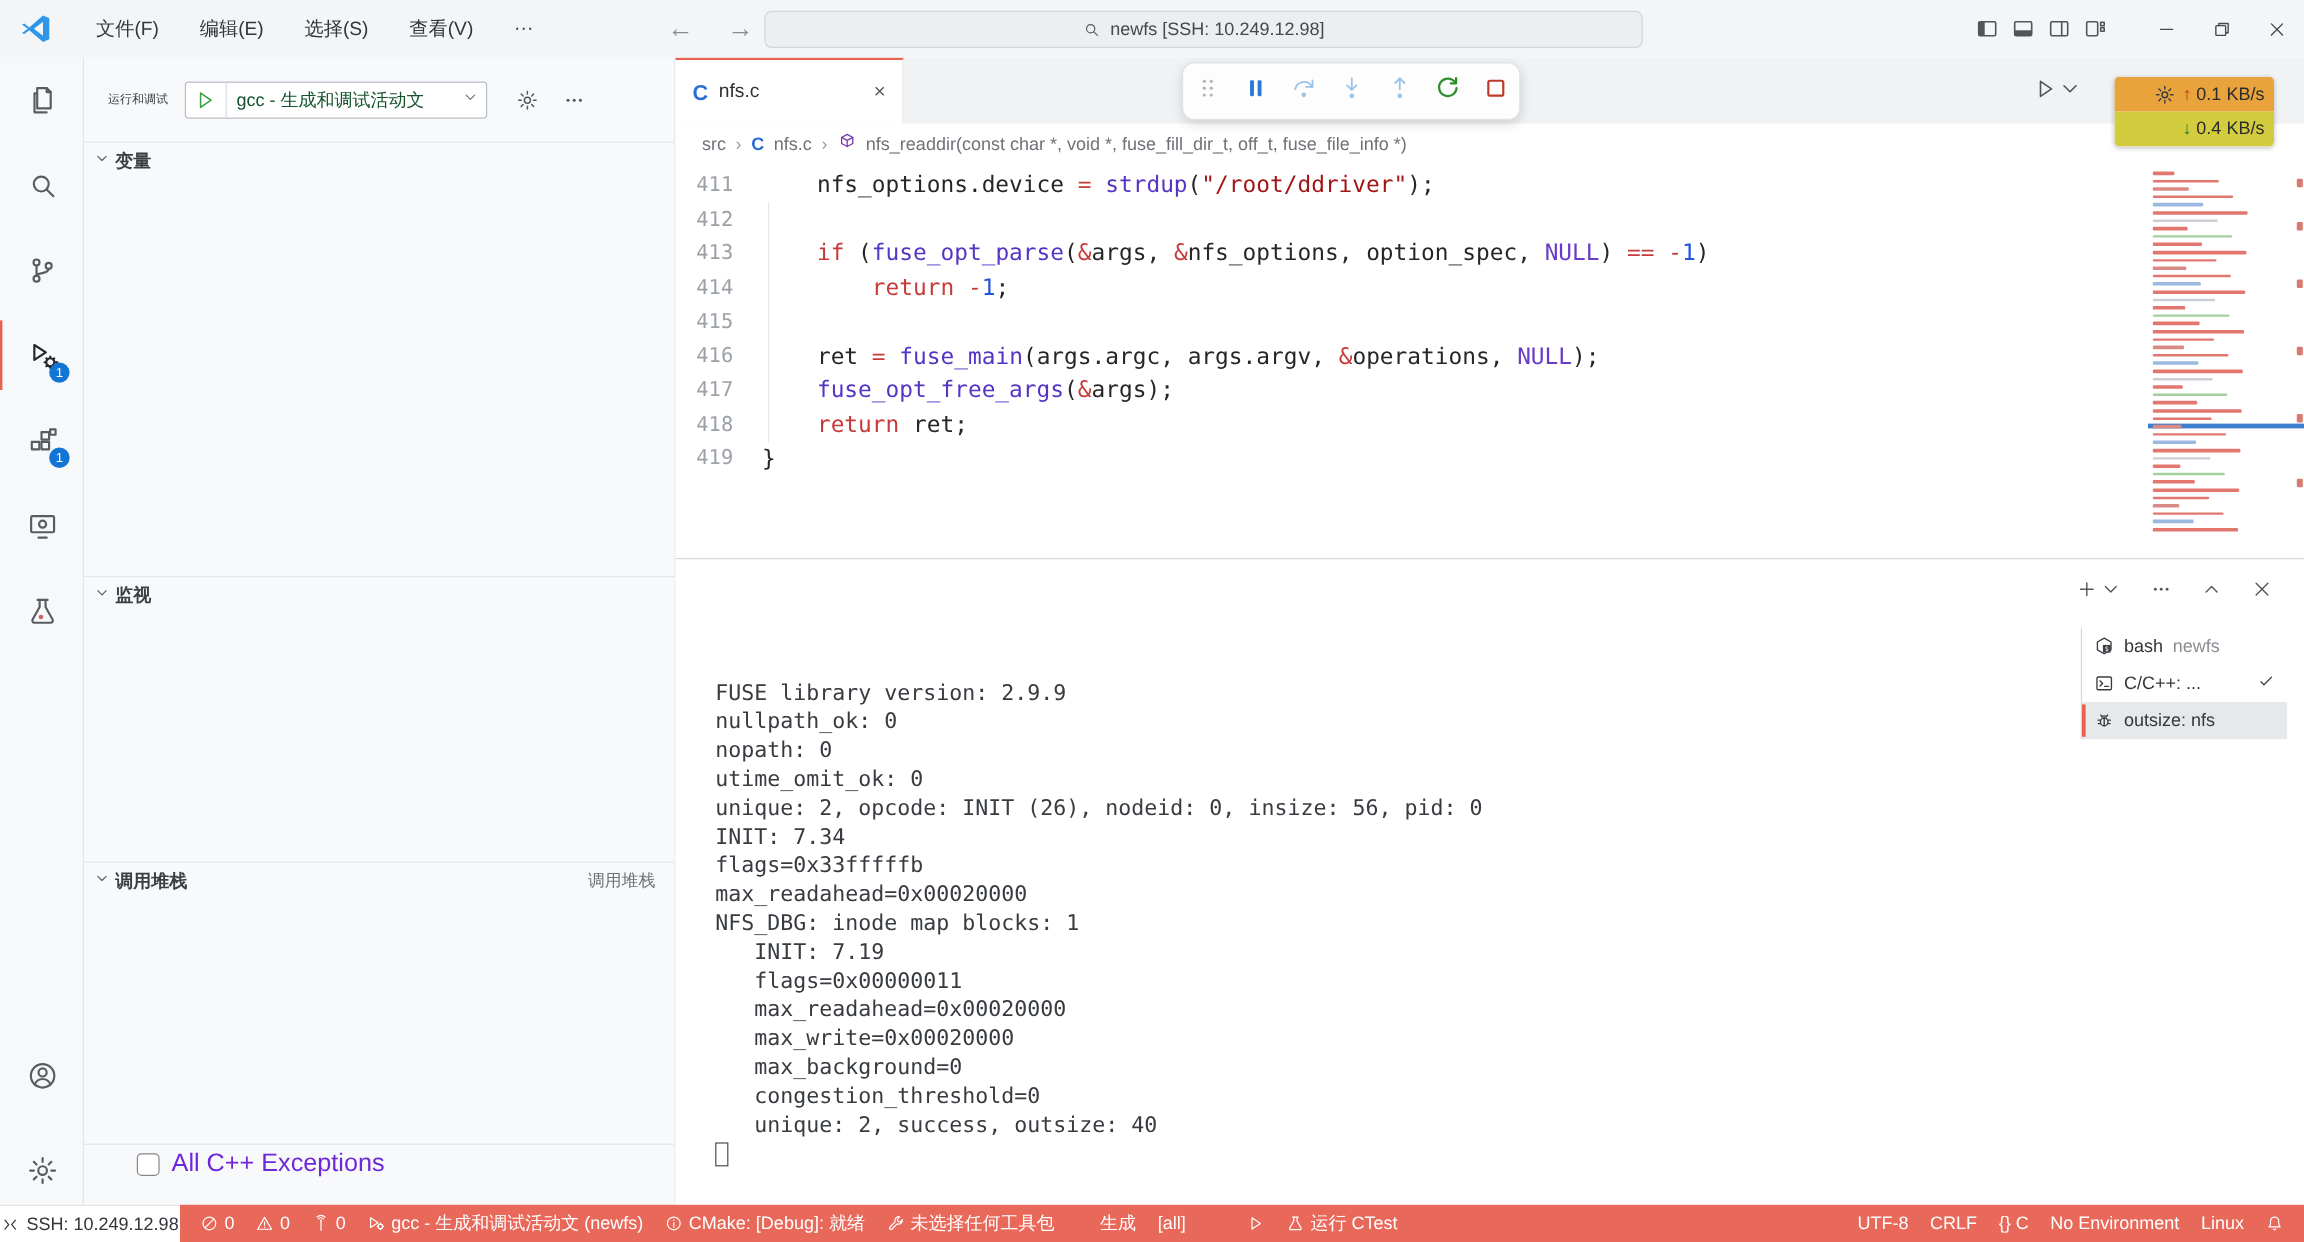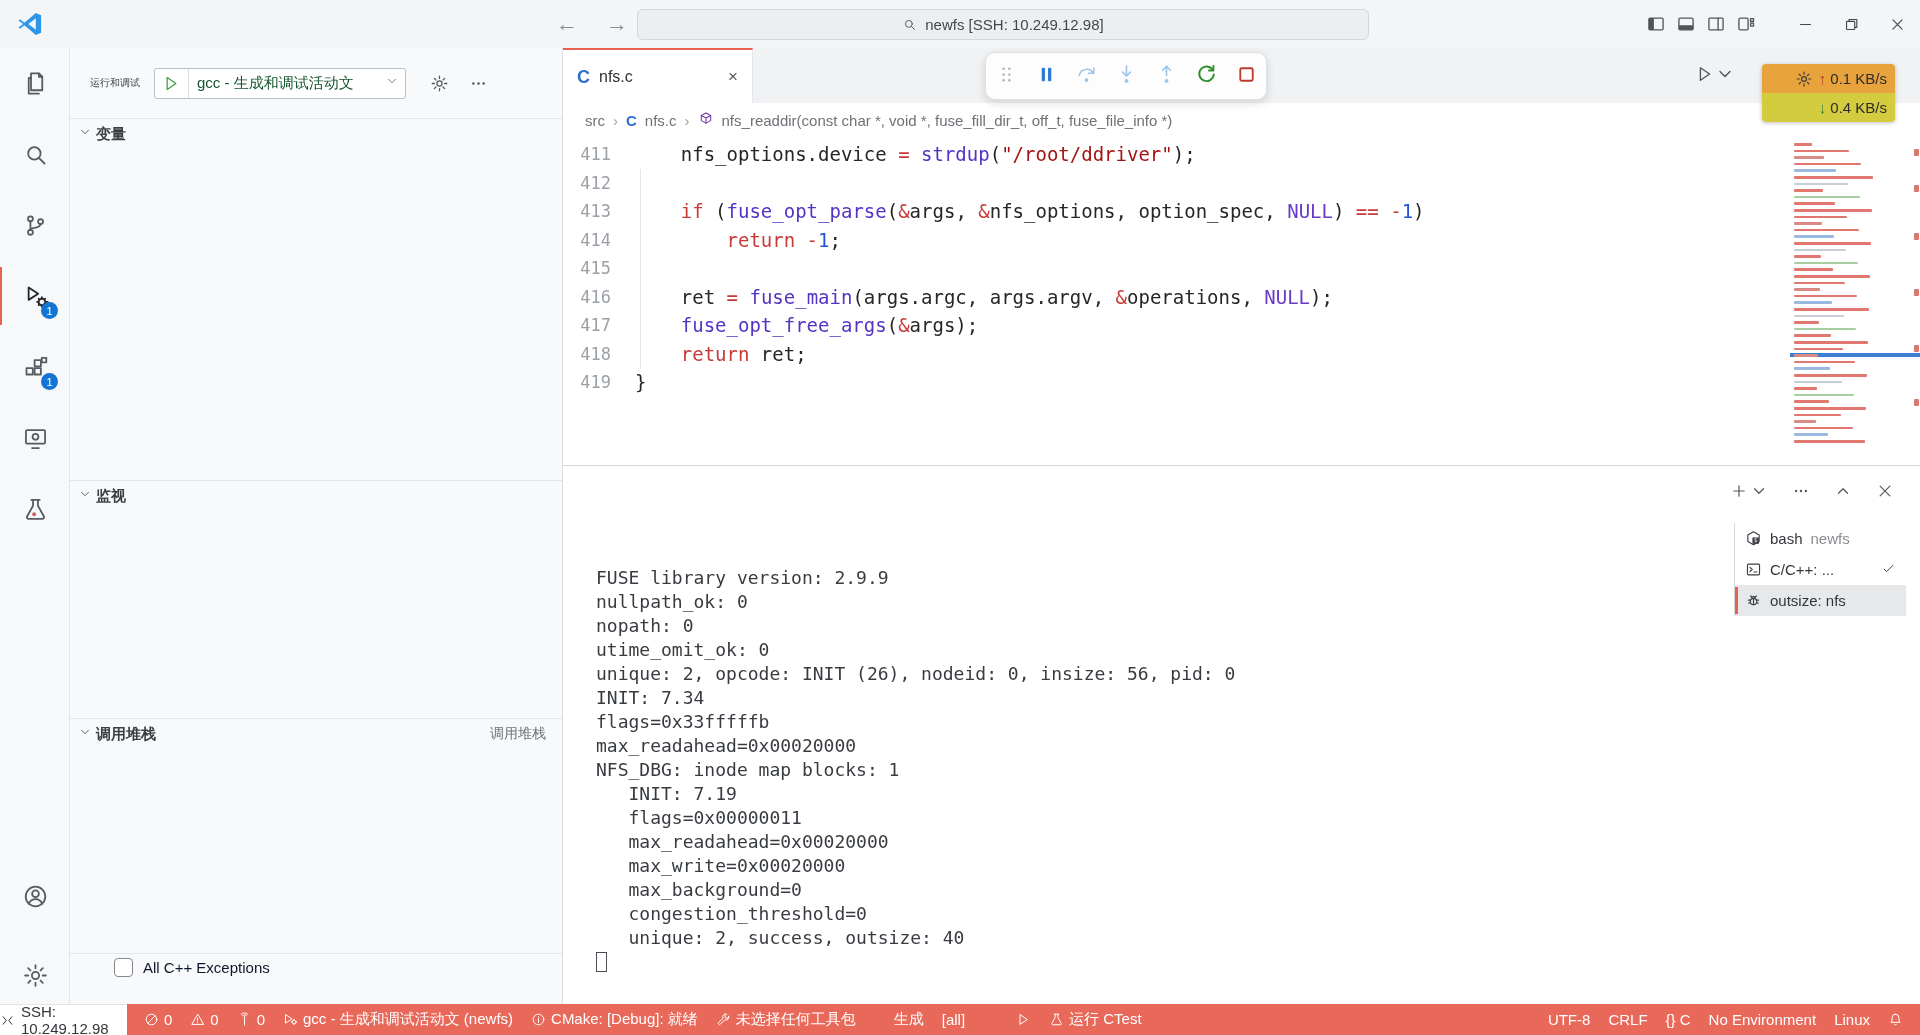--- a/index.html
+++ b/index.html
@@ -40,21 +40,21 @@
   .cfg-chev .ic{width:14px;height:14px}
   .sb-actions{display:flex;align-items:center;gap:20px;margin-left:24px;color:#54585c}
   .sb-actions .ic{width:19px;height:19px}
   .sec{position:absolute;left:0;width:100%;border-top:1px solid #e3e5e8;background:#f8f9fb}
   .sec-head{height:30px;display:flex;align-items:center;padding:0 16px 0 8px;gap:4px}
   .sec-head .chev{color:#55595e}.sec-head .chev .ic{width:14px;height:14px}
   .sec-label{font-weight:bold;font-size:15px;color:#3b3e42}
   .sec-right{margin-left:auto;font-weight:normal;font-size:14px;color:#6e7277}
   .bp-row{display:flex;align-items:center;gap:10px;padding:4px 0 0 44px}
   .checkbox{width:19px;height:19px;border:1px solid #84888d;border-radius:4px;background:#fff}
-  .bp-label{font-size:15px;color:#0f172a}
+  .bp-label{font-size:21px;color:#6d28d9}
   
   #main{position:absolute;left:563px;top:48px;width:1357px;height:956px;background:#fff}
   #tabbar{position:relative;height:55px;background:#f0f2f4;display:flex}
   .tab{position:relative;width:190px;height:55px;background:#fff;border-right:1px solid #e5e7ea;border-top:2.5px solid #e8604f;display:flex;align-items:center;padding:0 14px;gap:9px}
   .cicon{font-weight:bold;color:#2b6fd4;font-size:18px;line-height:1}
   .tab-label{font-size:16px;color:#2f3236}
   .tab-close{margin-left:auto;color:#55595e;font-size:17px}
   #dbg-toolbar{position:absolute;left:422px;top:4px;width:282px;height:48px;background:#fdfdfe;border:1px solid #dfe2e5;border-radius:10px;box-shadow:0 3px 10px rgba(0,0,0,.14);display:flex;align-items:center;justify-content:center;gap:17px;z-index:30}
   #dbg-toolbar .ic{width:23px;height:23px}
   .c-grip{color:#b2b6ba}.c-pause{color:#2b7bd6}.c-dis{color:#9cc3e8}.c-restart{color:#2f8f2f}.c-stop{color:#bb3a2b}
@@ -90,36 +90,43 @@
   #termlist{position:absolute;right:14px;top:57px;width:172px;border-left:1px solid #d6d9dc}
   .trow{position:relative;height:31px;display:flex;align-items:center;gap:8px;padding-left:10px;font-size:15px;color:#33363a}
   .trow.selected{background:#e6e8ea}
   .trow.selected::before{content:"";position:absolute;left:0;top:2px;bottom:2px;width:2.5px;background:#e8604f}
   .trow .ic{width:17px;height:17px;color:#3a3d41}
   .trow .detail{color:#8a8e92}
   .trow .check{margin-left:auto;margin-right:10px;color:#55595e}
   .trow .check .ic{width:15px;height:15px}
   
   #statusbar{position:absolute;left:0;bottom:0;width:1920px;height:31px;display:flex;align-items:stretch;font-size:15px;z-index:50}
-  #sb-remote{width:127px;background:#fff;border-top:1px solid #e2e4e7;display:flex;align-items:center;justify-content:flex-end;gap:6px;color:#33363a}
+  #sb-remote{width:150px;background:#fff;border-top:1px solid #e2e4e7;display:flex;align-items:center;justify-content:center;gap:6px;color:#33363a}
   #sb-remote .ic{width:15px;height:15px}
   #sb-rest{flex:1;background:#e8685a;color:#fff;display:flex;align-items:center;padding:0 8px}
   .sb-item{display:flex;align-items:center;gap:5px;padding:0 9px;white-space:nowrap}
   .sb-item .ic{width:15px;height:15px}
   .sb-spacer{flex:1}
 </style>
 </head>
 <body>
 
 <div class="app">
 
   <div id="titlebar">
     <svg class="vslogo" viewBox="0 0 24 24">
         <path fill="#2e96e8" d="M17 2.5L7.2 11 3.6 8.2 2 9l4.2 3L2 15l1.6.8L7.2 13l9.8 8.5 4.5-2V4.5zM17 7v10l-6.5-5z"></path>
       </svg>
+    <div id="menubar">
+        <div class="menu-item">文件(F)</div>
+        <div class="menu-item">编辑(E)</div>
+        <div class="menu-item">选择(S)</div>
+        <div class="menu-item">查看(V)</div>
+        <div class="menu-item">···</div>
+      </div>
     <div class="nav-arrows">
       <span>←</span>
       <span>→</span>
     </div>
     <div id="searchbox">
       <span class="ic" style="width:15px;height:15px;color:#5a5e63">
           <svg viewBox="0 0 24 24">
             <circle cx="11" cy="11" r="5.5"></circle>
             <path d="M15.2 15.2L20 20"></path>
           </svg>

